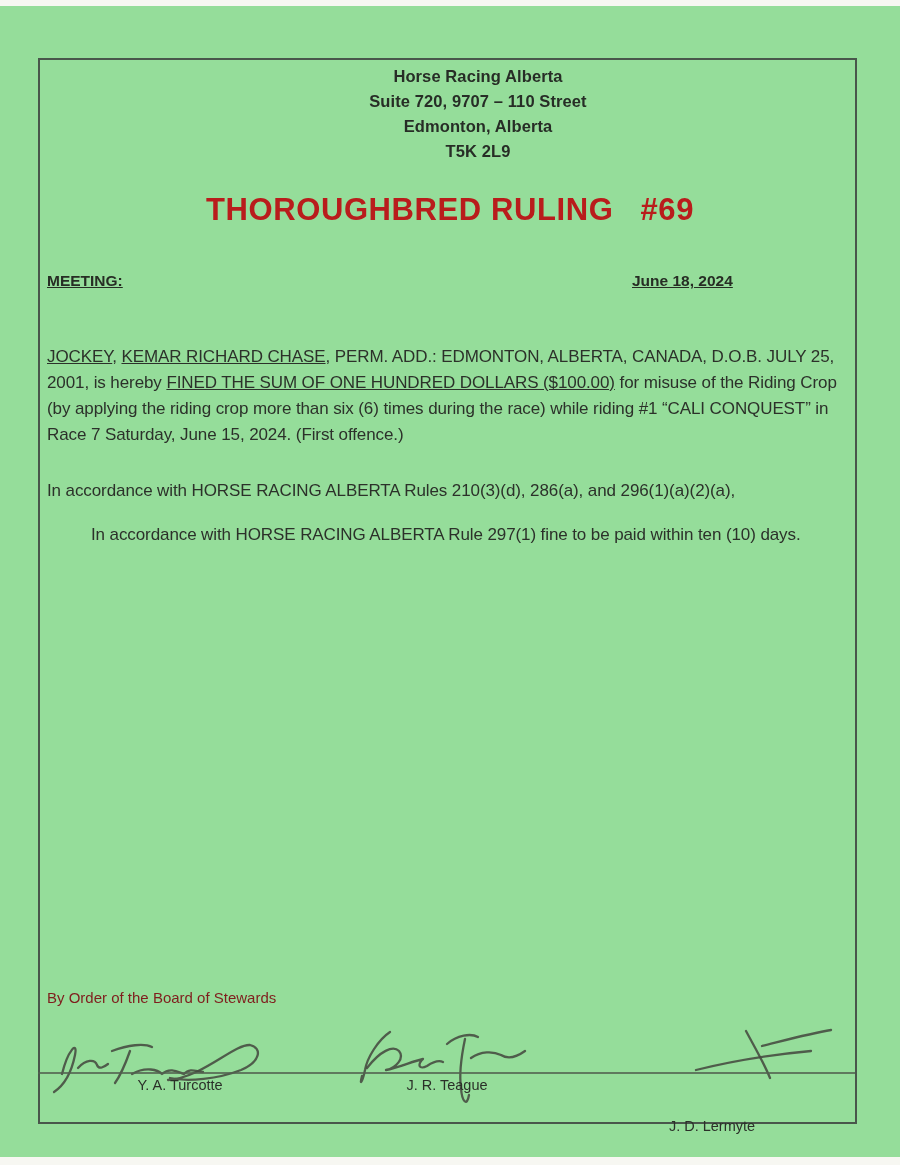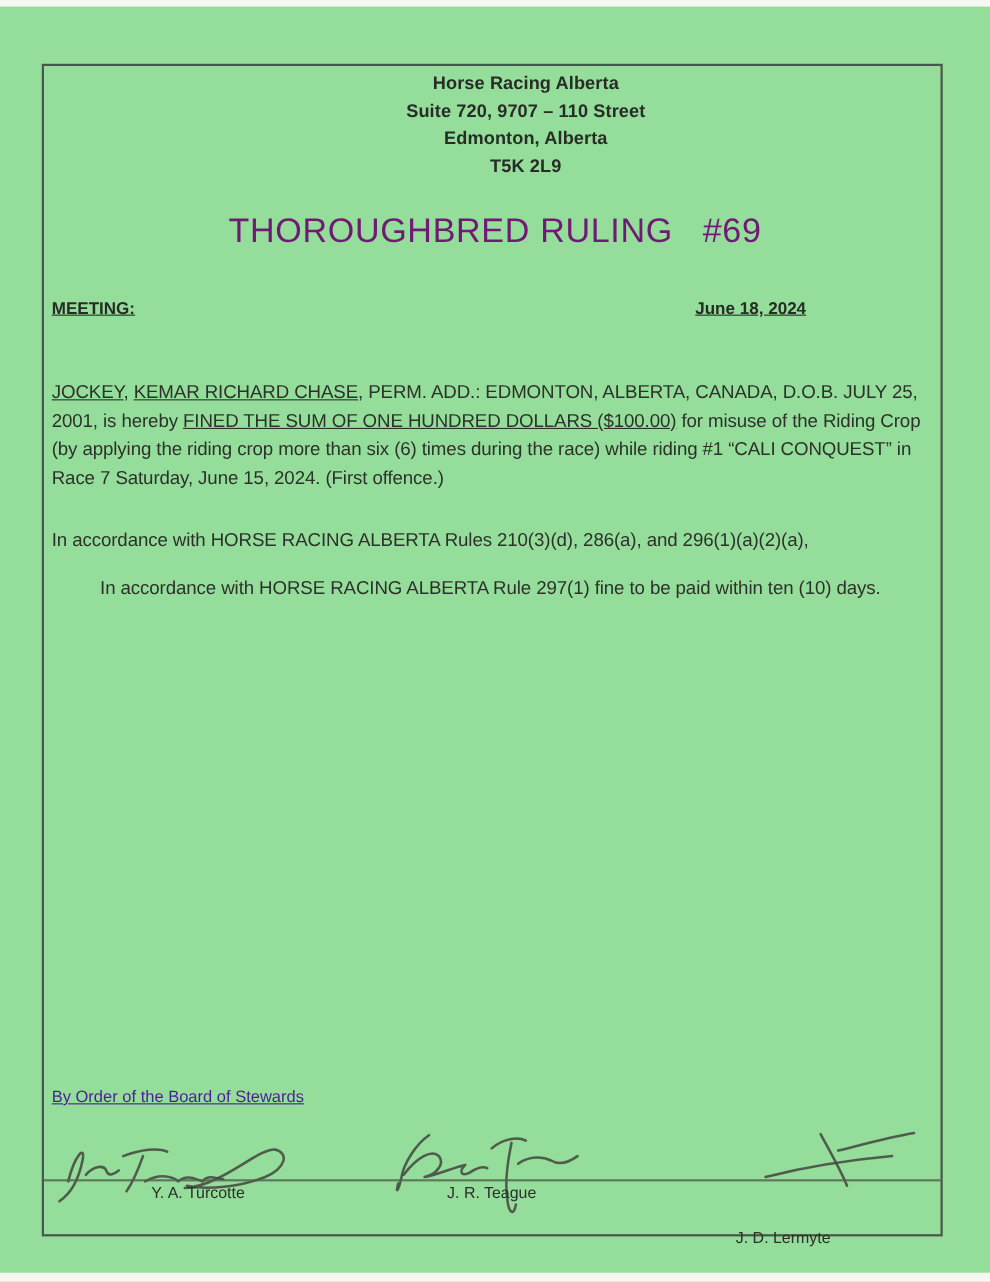--- a/index.html
+++ b/index.html
@@ -15,41 +15,41 @@
     border:2px solid #49564b;
   }
   .org-header{
     position:absolute;left:0;top:58px;width:100%;
     text-align:center;font-weight:bold;font-size:16.5px;line-height:25px;
     color:#272d26;letter-spacing:.1px;padding-left:28px;
   }
   .ruling-title{
     position:absolute;left:0;top:186px;width:100%;
     display:flex;justify-content:center;align-items:baseline;
-    font-size:31px;color:#701a75;letter-spacing:.6px;font-weight:400;
+    font-size:31px;color:#b91c1c;letter-spacing:.6px;font-weight:700;
   }
   .ruling-title .num{margin-left:27px;}
   .meeting-row{
     position:absolute;left:0;top:266px;width:100%;height:24px;
     font-size:15.5px;font-weight:bold;color:#272d24;
   }
   .meeting-row .lbl{position:absolute;left:47px;text-decoration:underline;}
   .meeting-row .val{position:absolute;left:140px;text-decoration:underline;}
   .meeting-row .date{position:absolute;left:632px;text-decoration:underline;}
   .body-text{
     position:absolute;left:47px;width:806px;
     font-size:17px;line-height:26px;color:#2c312a;letter-spacing:-0.1px;
   }
   .p1{top:338px;}
   .p2{top:472px;}
   .p3{top:516px;margin-left:44px;}
   .u{text-decoration:underline;}
   .order-text{
     position:absolute;left:47px;top:983px;
-    font-size:15px;color:#4c1d95;text-decoration:underline;
+    font-size:15px;color:#7f1d1d;
   }
   .sig-rule{
     position:absolute;left:38px;top:1066px;width:817px;height:2px;
     background:#51604f;opacity:.8;
   }
   .signer-name{
     position:absolute;top:1071px;transform:translateX(-50%);
     font-size:14.5px;color:#2b3029;white-space:nowrap;
   }
   .sn1{left:180px;} .sn2{left:447px;} .sn3{left:712px;margin-top:41px;}

